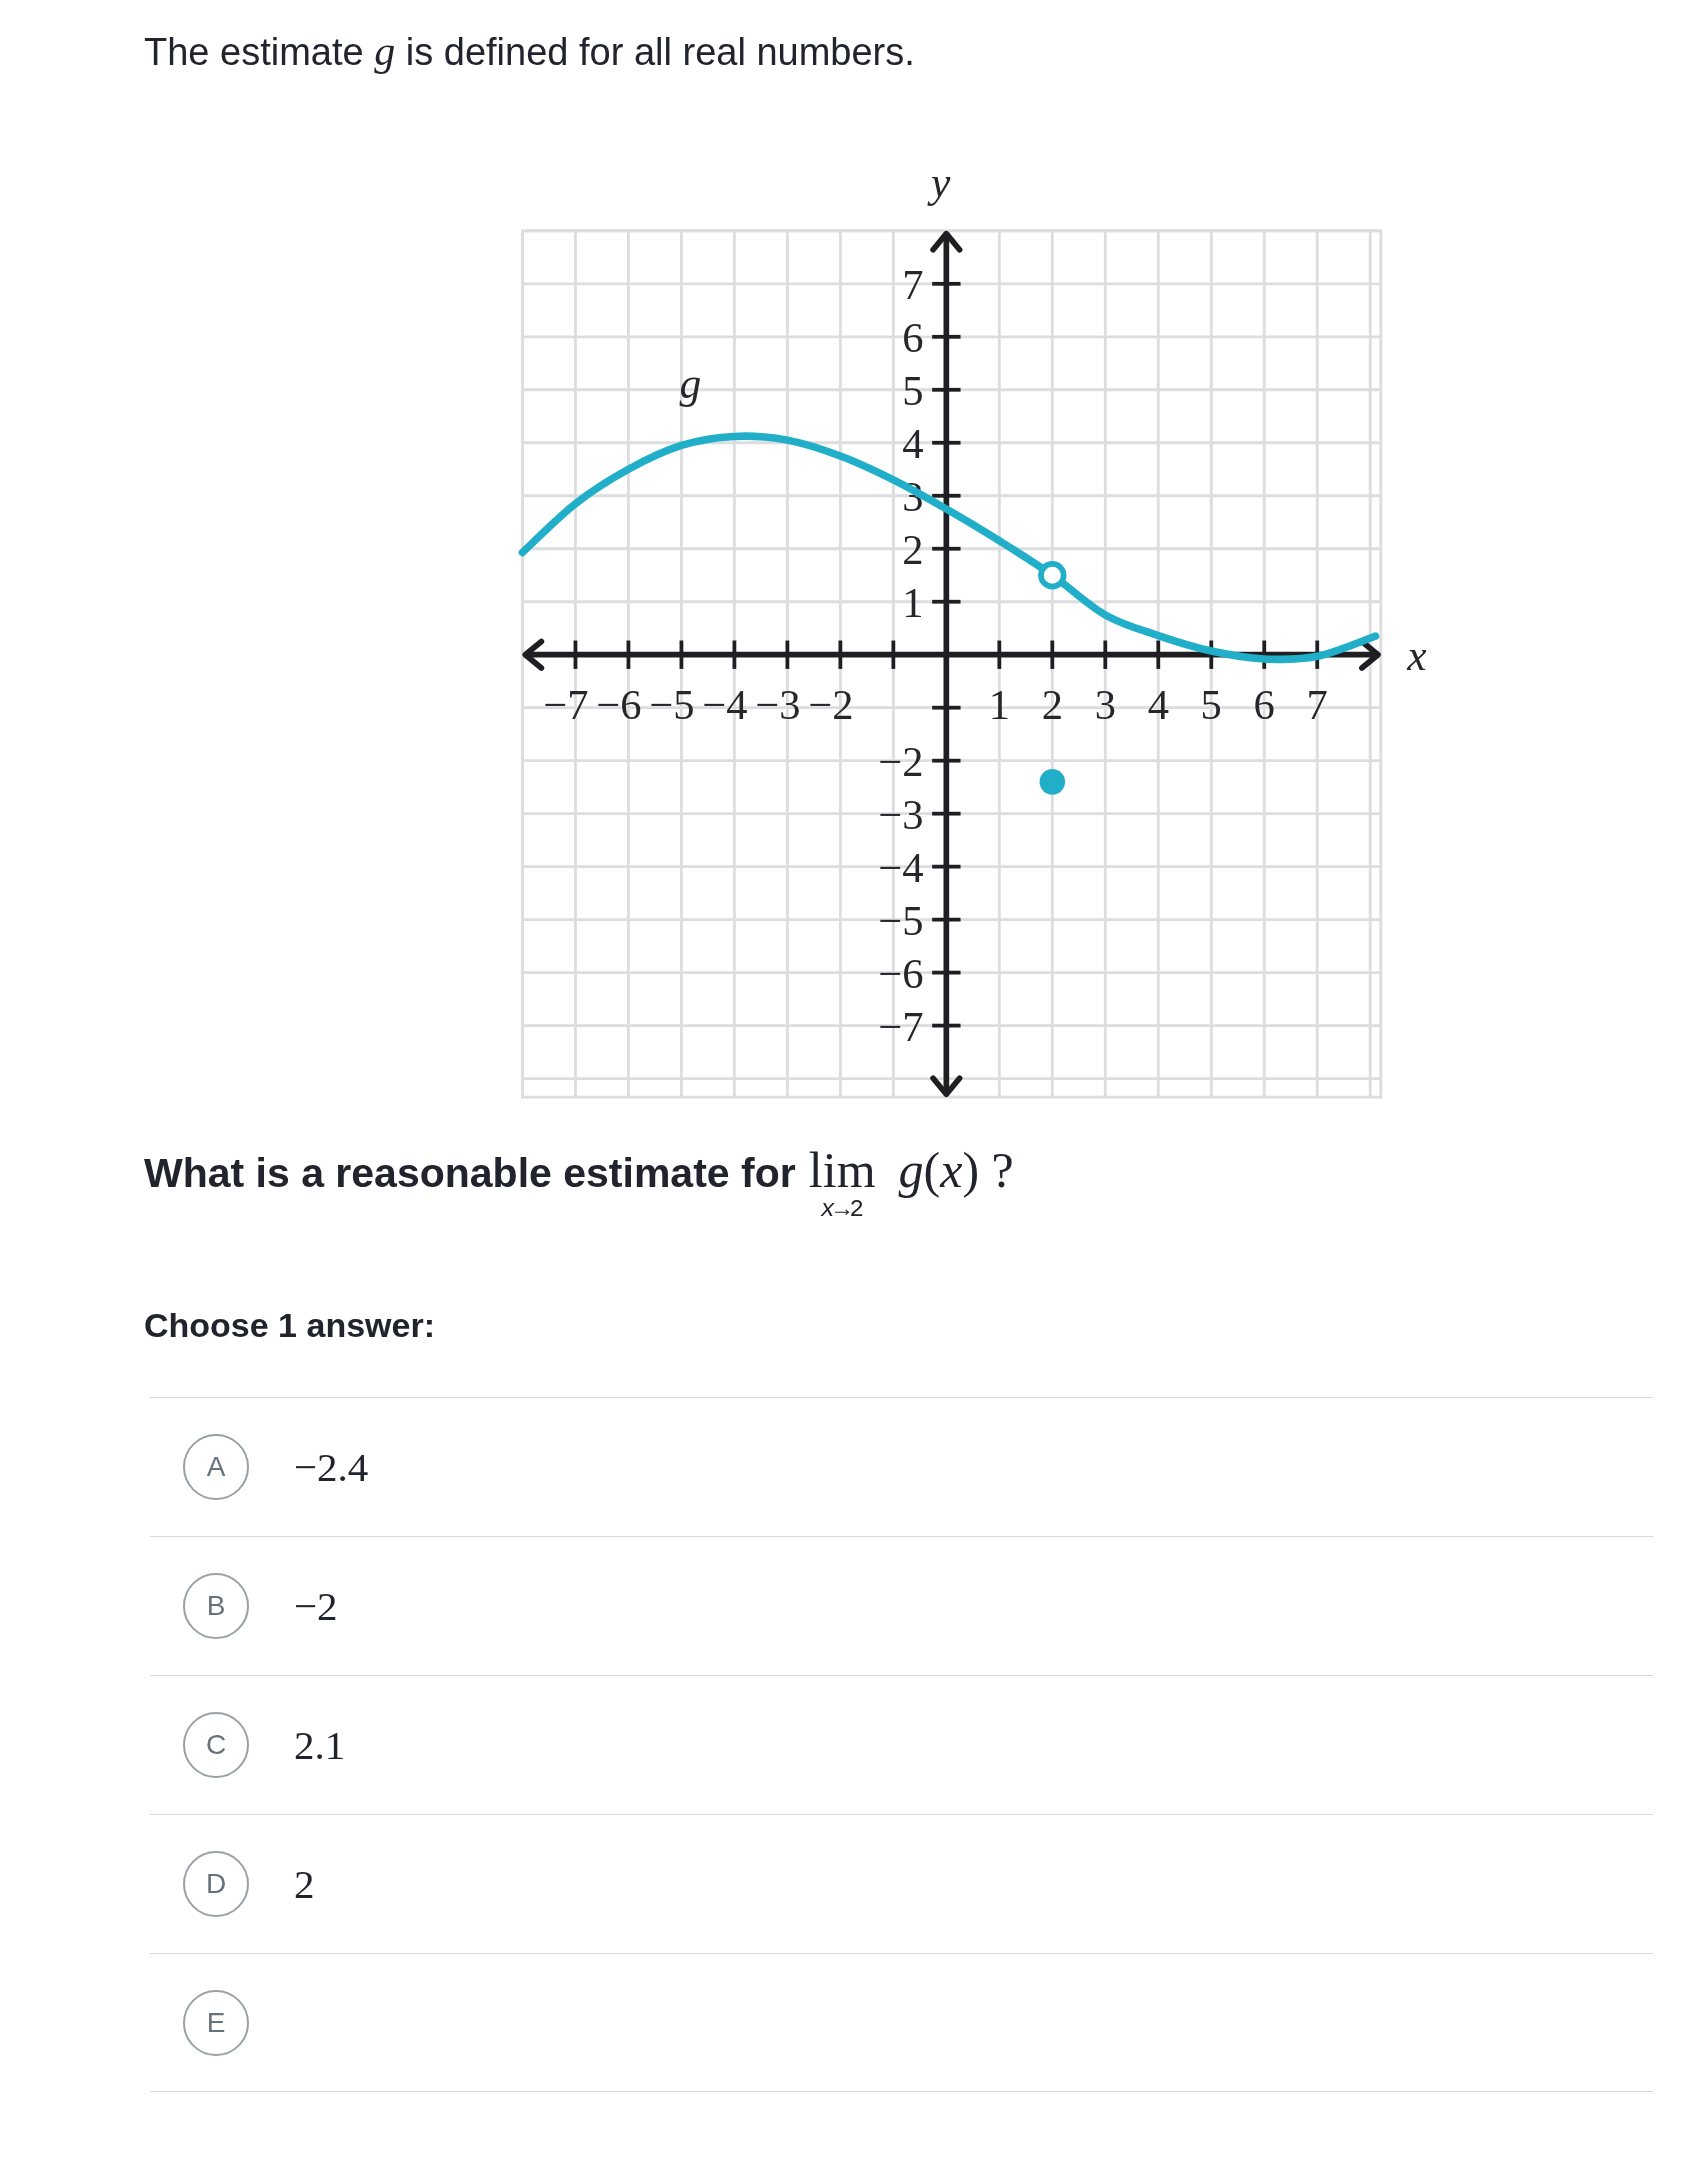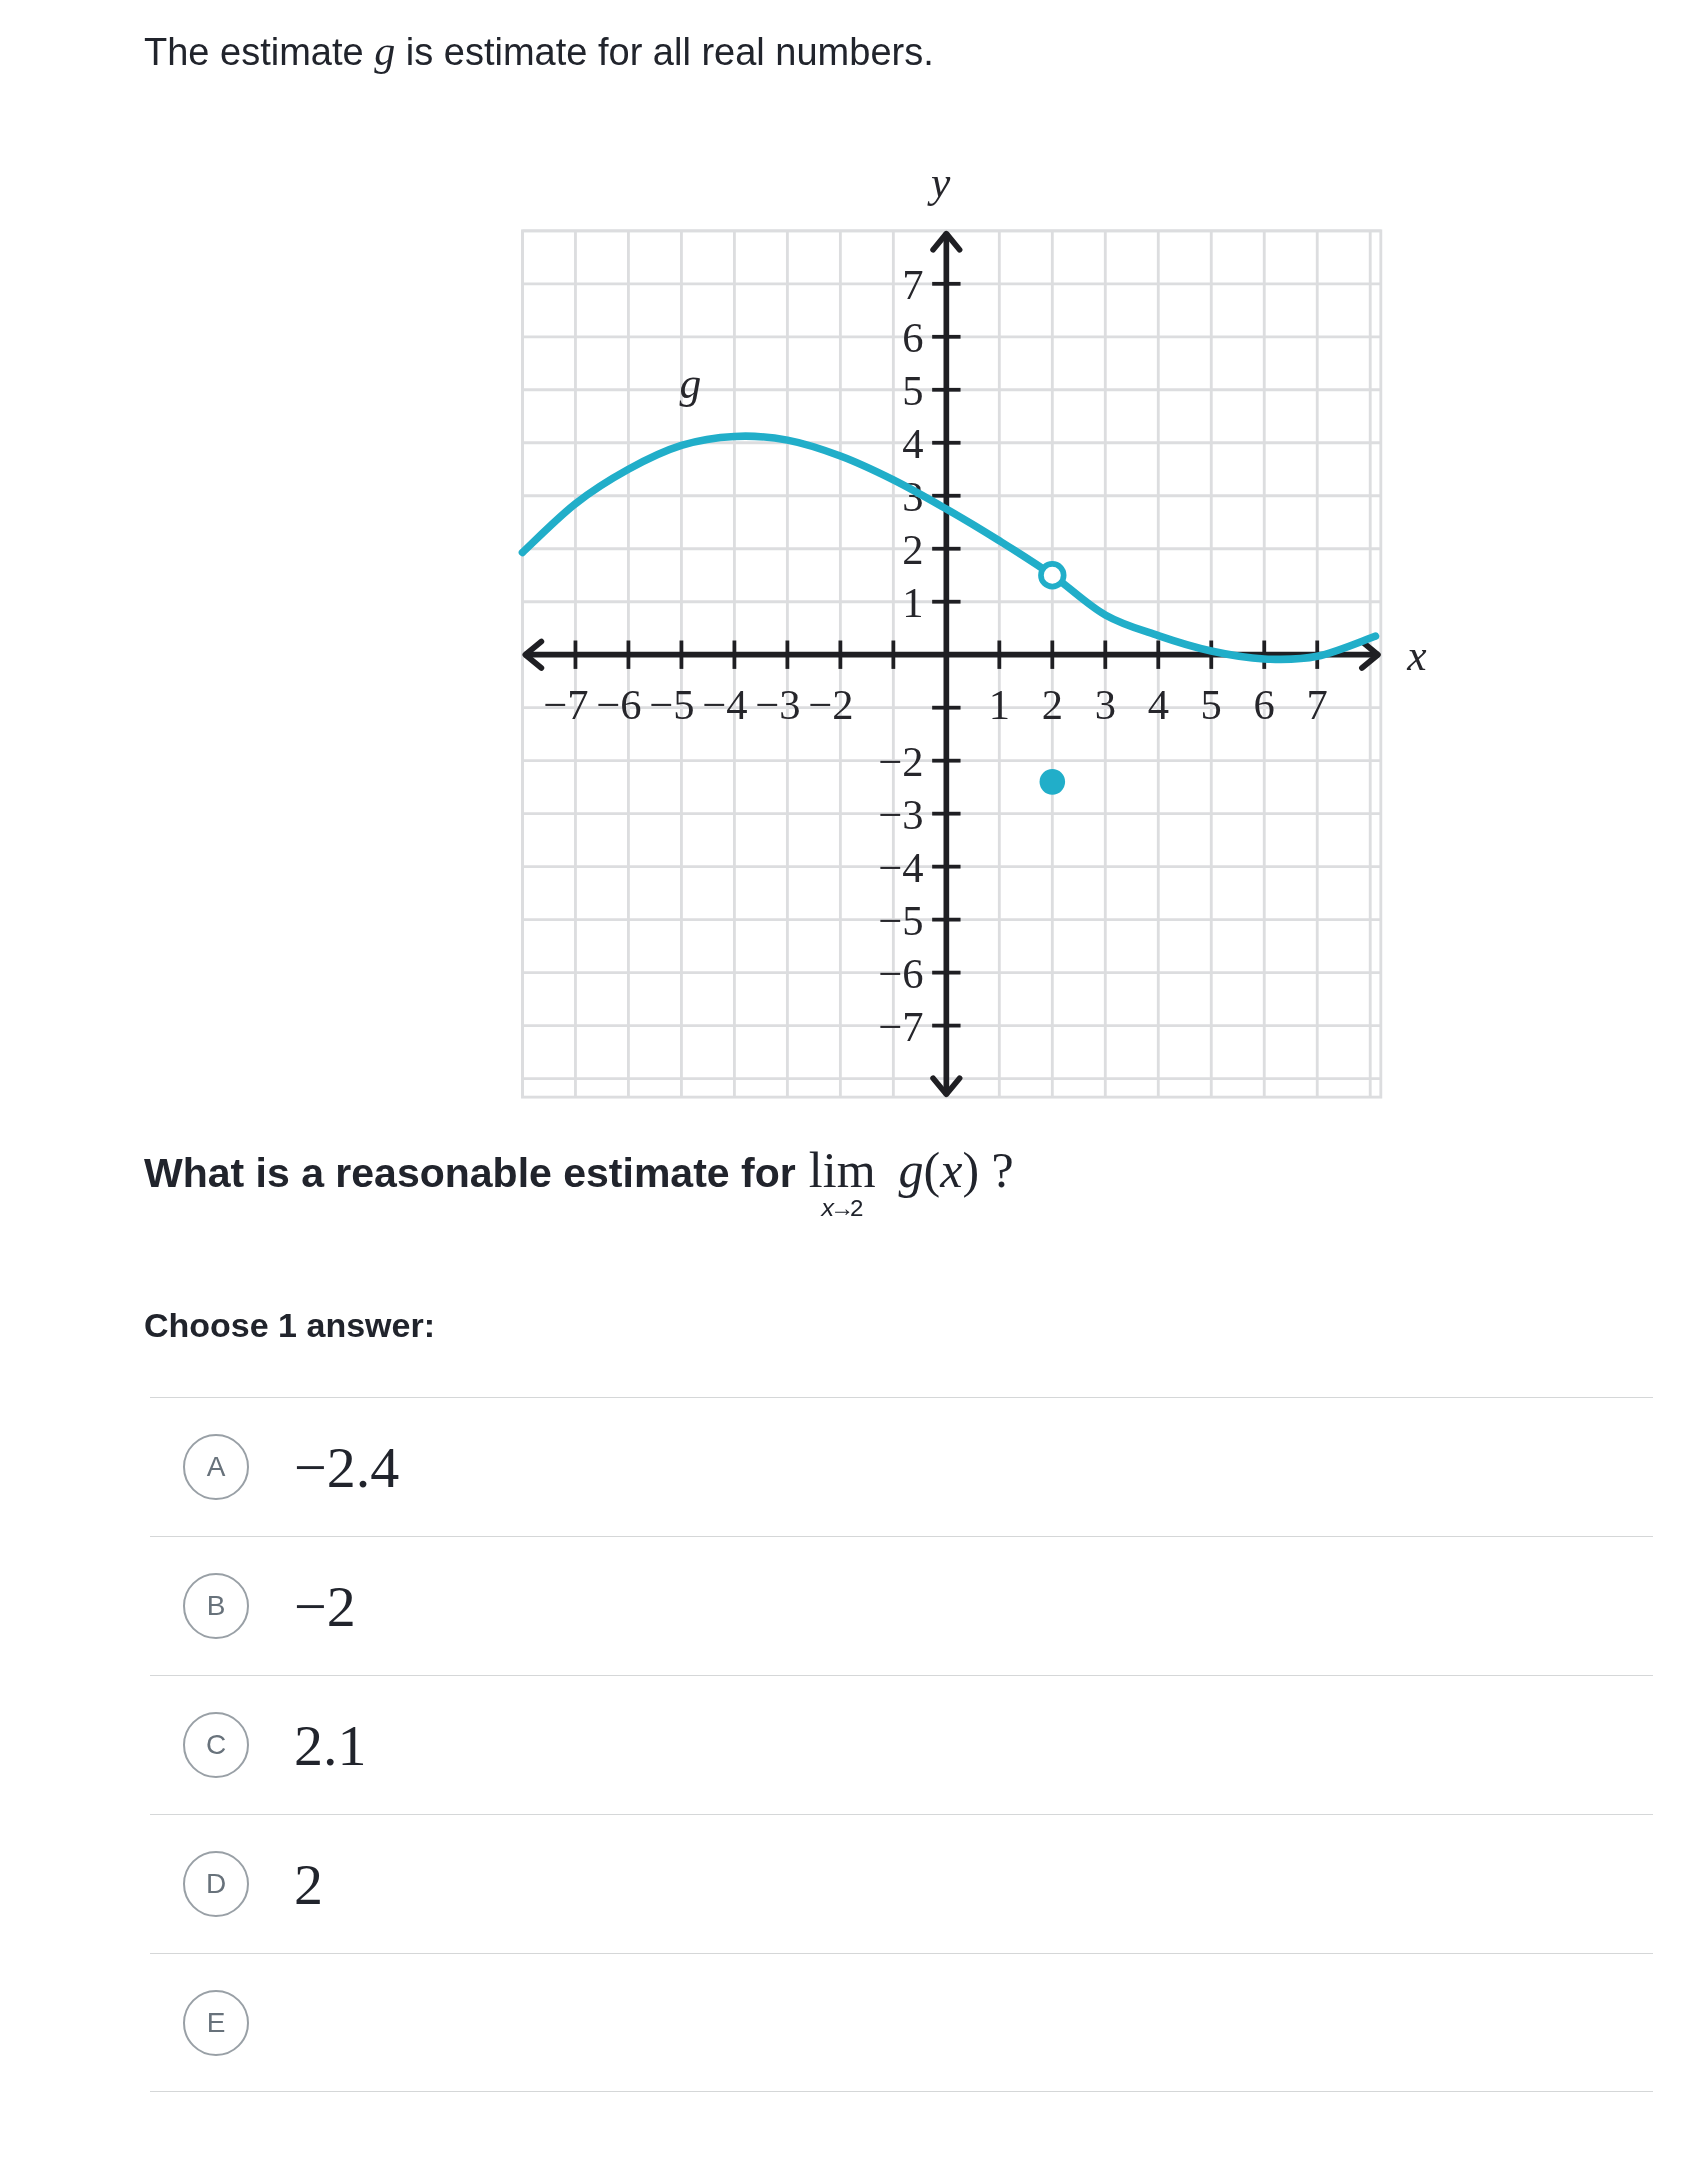--- a/index.html
+++ b/index.html
@@ -25,29 +25,29 @@
   #choose{position:absolute;left:144px;top:1306px;font-size:34px;font-weight:bold;color:#21242c;}
   
   #options{position:absolute;left:150px;top:1397px;width:1503px;}
   .option{display:flex;align-items:center;height:139px;border-top:1.9px solid #d5d7d8;
           box-sizing:border-box;cursor:pointer;}
   .option:last-child{border-bottom:1.9px solid #d5d7d8;}
   .letter{width:62px;height:62px;margin-left:33px;border:2.8px solid #99a0a6;border-radius:50%;
           display:flex;align-items:center;justify-content:center;flex:0 0 auto;
           font-size:28px;color:#68727b;background:#fff;}
   .olabel{margin-left:45px;}
-  .olabel.math{font-family:"Liberation Serif",serif;font-size:58px;color:#21242c;}
+  .olabel.math{font-family:"Liberation Serif",serif;font-size:41px;color:#21242c;}
   .olabel.plain{font-size:42px;color:#21242c;}
 </style>
 </head>
 <body>
 
 <div id="page">
 
-  <div id="title"><span>The estimate </span><span class="mvar">g</span><span> is estimate for all real numbers.</span></div>
+  <div id="title"><span>The estimate </span><span class="mvar">g</span><span> is defined for all real numbers.</span></div>
 
   <svg id="graph" width="918" height="984" viewBox="0 0 970 1040">
       <line x1="12" y1="96" x2="12" y2="1011.5999999999999" stroke="#dcdddf" stroke-width="3"></line>
       <line x1="68" y1="96" x2="68" y2="1011.5999999999999" stroke="#dcdddf" stroke-width="3"></line>
       <line x1="124" y1="96" x2="124" y2="1011.5999999999999" stroke="#dcdddf" stroke-width="3"></line>
       <line x1="180" y1="96" x2="180" y2="1011.5999999999999" stroke="#dcdddf" stroke-width="3"></line>
       <line x1="236" y1="96" x2="236" y2="1011.5999999999999" stroke="#dcdddf" stroke-width="3"></line>
       <line x1="292" y1="96" x2="292" y2="1011.5999999999999" stroke="#dcdddf" stroke-width="3"></line>
       <line x1="348" y1="96" x2="348" y2="1011.5999999999999" stroke="#dcdddf" stroke-width="3"></line>
       <line x1="404" y1="96" x2="404" y2="1011.5999999999999" stroke="#dcdddf" stroke-width="3"></line>

